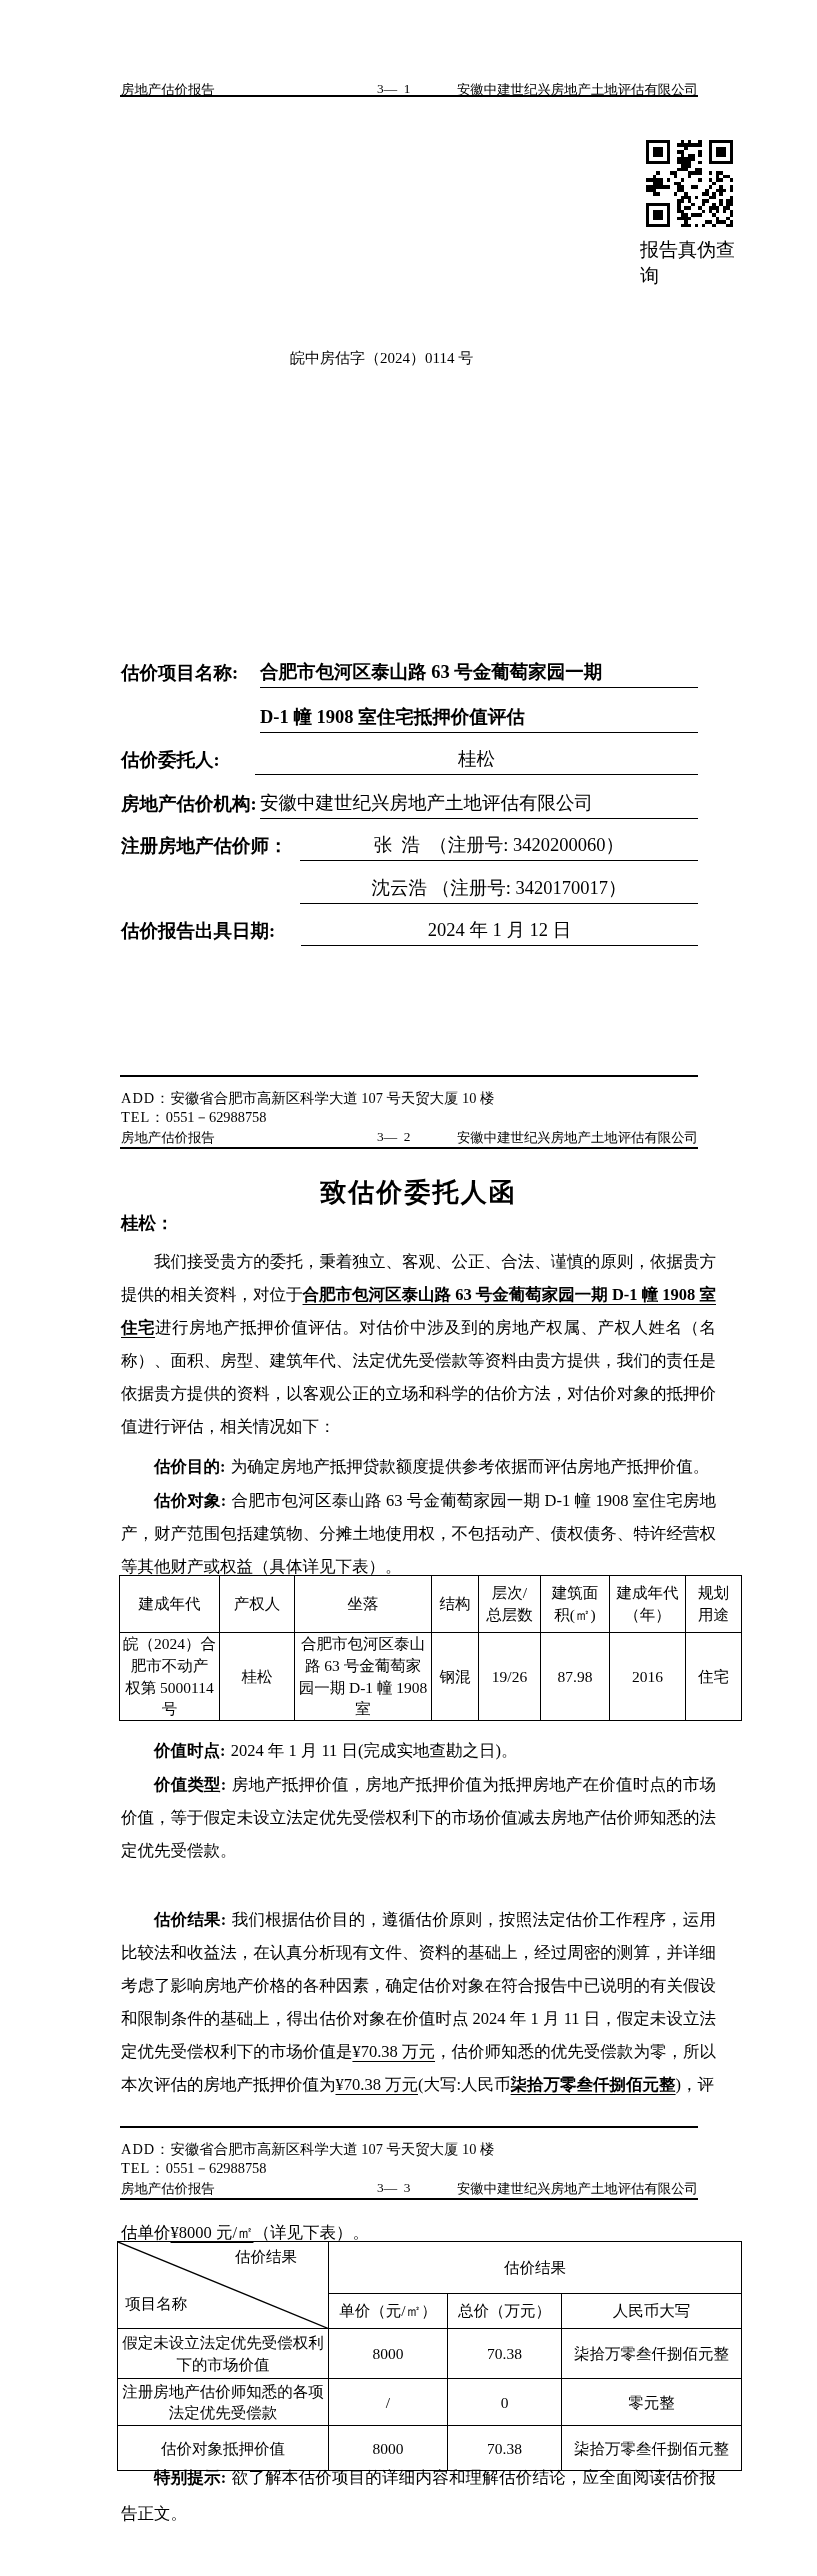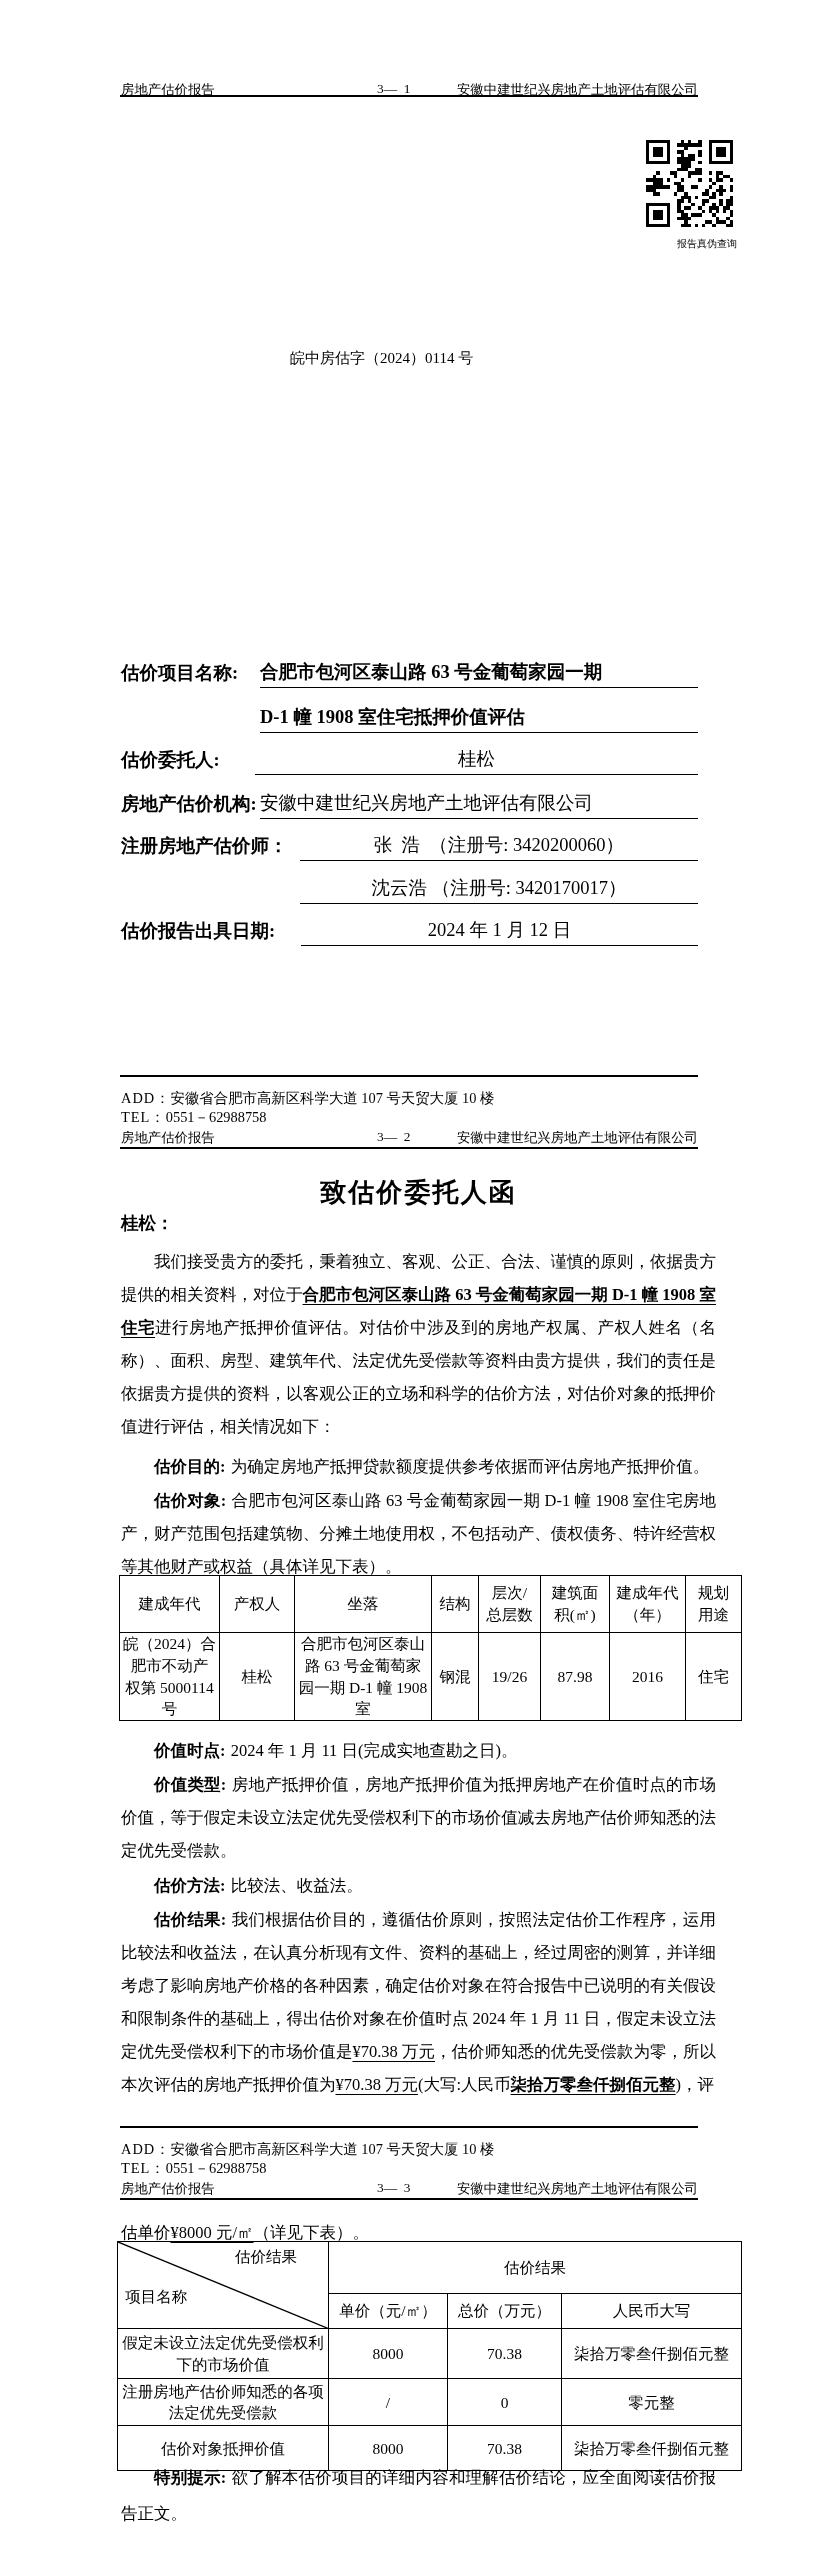--- a/index.html
+++ b/index.html
@@ -8,21 +8,21 @@
   
   .hdr{position:absolute;left:121px;width:577px;height:20.6px;font-size:13.4px;}
   .hdr .hl{position:absolute;left:0;top:0;white-space:pre;}
   .hdr .hc{position:absolute;left:256px;top:0;white-space:pre;}
   .hdr .hr{position:absolute;right:0;top:0;white-space:pre;}
   .rule{position:absolute;left:120px;width:578px;height:2.1px;background:#000;}
   .faddr{position:absolute;left:121px;font-size:14.4px;white-space:pre;}
   .faddr .lab{letter-spacing:1px;}
   
   .qr{position:absolute;left:646px;top:140px;width:87px;height:87px;}
-  .qr-cap{position:absolute;left:640px;top:237px;width:97px;text-align:right;font-size:10px;}
+  .qr-cap{position:absolute;left:640px;top:237px;width:97px;text-align:left;font-size:19px;}
   .title{position:absolute;left:0;top:256px;width:818px;text-align:center;
          font-size:42px;font-weight:bold;letter-spacing:7.2px;}
   .doc-no{position:absolute;left:290px;top:349px;font-size:15px;white-space:pre;}
   .fld{position:absolute;left:121px;width:577px;display:flex;align-items:flex-end;font-size:18.5px;margin-top:28px;}
   .fld .flabel{font-weight:bold;white-space:pre;flex:0 0 auto;padding-bottom:3.1px;}
   .fld .fspacer{flex:0 0 auto;}
   .fld .fval{flex:1 1 auto;border-bottom:1px solid #000;padding-bottom:3.1px;text-align:center;white-space:pre;}
   .fld .fval.left{text-align:left;}
   .b{font-weight:bold;}
   
@@ -35,21 +35,21 @@
              font-size:26px;font-weight:bold;letter-spacing:2.1px;}
   .salut{position:absolute;left:121px;top:1211px;font-size:17.5px;font-weight:bold;}
   
   .tbl{position:absolute;border-collapse:collapse;table-layout:fixed;}
   .tbl td,.tbl th{border:1px solid #000;text-align:center;vertical-align:middle;
         font-size:15.5px;line-height:21.6px;font-weight:normal;white-space:pre-line;padding:0 2.1px;
         overflow:hidden;}
   .corner{position:relative;padding:0;}
   .corner svg{position:absolute;left:0;top:0;width:100%;height:100%;}
   .corner .ct{position:absolute;top:4.1px;right:31px;font-size:15.5px;}
-  .corner .cb{position:absolute;bottom:21px;left:7.2px;font-size:15.5px;}
+  .corner .cb{position:absolute;bottom:14px;left:7.2px;font-size:15.5px;}
 </style>
 </head>
 <body>
 
 <div class="page">
 
   <div class="hdr" style="top:81px">
     <span class="hl">房地产估价报告</span>
     <span class="hc">3—  1</span>
     <span class="hr">安徽中建世纪兴房地产土地评估有限公司</span>
@@ -422,21 +422,20 @@
       <td>2016</td>
       <td>住宅</td>
     </tr>
   </tbody>
     </table>
 
   <p class="para" style="top:1734px"><b>价值时点:</b><span>2024 年 1 月 11 日(完成实地查勘之日)。</span></p>
 
   <p class="para" style="top:1768px"><b>价值类型:</b><span>房地产抵押价值，房地产抵押价值为抵押房地产在价值时点的市场价值，等于假定未设立法定优先受偿权利下的市场价值减去房地产估价师知悉的法定优先受偿款。</span></p>
 
-  <p class="para" style="top:1869px"><b>估价方法:</b><span>比较法、收益法。</span></p>
 
   <p class="para" style="top:1903px"><b>估价结果:</b><span>我们根据估价目的，遵循估价原则，按照法定估价工作程序，运用比较法和收益法，在认真分析现有文件、资料的基础上，经过周密的测算，并详细考虑了影响房地产价格的各种因素，确定估价对象在符合报告中已说明的有关假设和限制条件的基础上，得出估价对象在价值时点 2024 年 1 月 11 日，假定未设立法定优先受偿权利下的市场价值是</span><span class="ul">¥70.38 万元</span><span>，估价师知悉的优先受偿款为零，所以本次评估的房地产抵押价值为</span><span class="ul">¥70.38 万元</span><span>(大写:人民币</span><b class="ul" style="margin:0">柒拾万零叁仟捌佰元整</b><span>)，评</span></p>
 
   <div class="rule" style="top:2126px"></div>
   <div class="faddr" style="top:2140px"><span class="lab">ADD：</span><span>安徽省合肥市高新区科学大道 107 号天贸大厦 10 楼</span></div>
   <div class="faddr" style="top:2159px"><span class="lab">TEL：</span><span>0551－62988758</span></div>
 
   <div class="hdr" style="top:2180px">
     <span class="hl">房地产估价报告</span>
     <span class="hc">3—  3</span>

